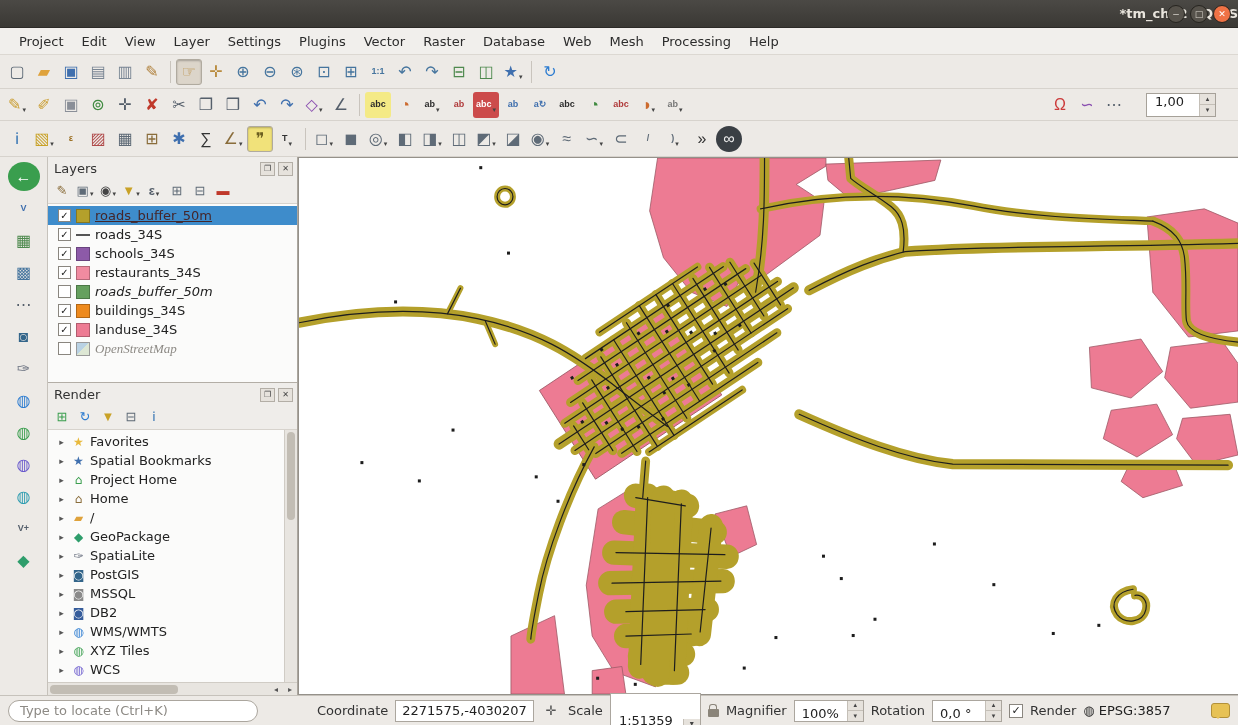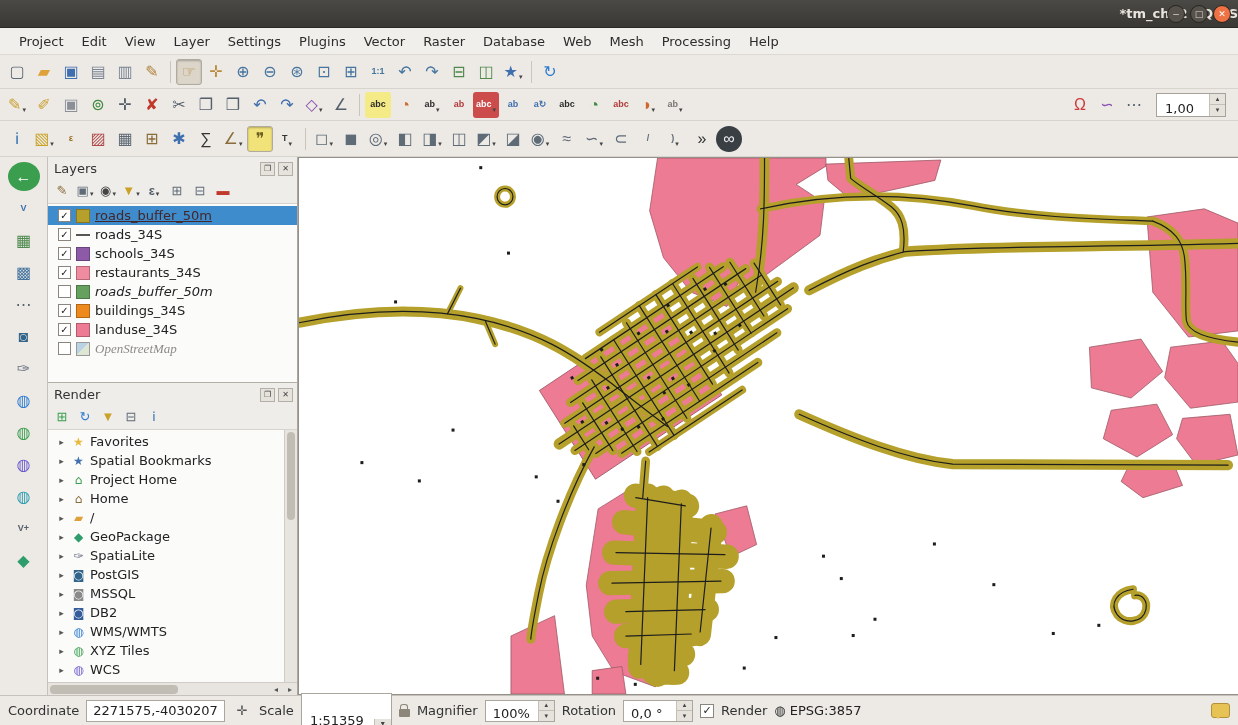--- a/index.html
+++ b/index.html
@@ -21,21 +21,21 @@
   .toolbar{flex:none;display:flex;align-items:center;background:#edeae6;border-bottom:1px solid #d7d3cd;padding:2px 4px;gap:1px}
   .toolbar.r1{height:34px}.toolbar.r2{height:32px}.toolbar.r3{height:36px}
   .tb-btn{display:inline-flex;align-items:center;justify-content:center;min-width:26px;height:26px;border:1px solid transparent;border-radius:3px;background:transparent;padding:0 1px;position:relative}
   .tb-btn.pressed{background:#dcd5ca;border-color:#b0aa9f;box-shadow:inset 0 1px 2px rgba(0,0,0,.25)}
   .tb-btn.round{border-radius:50%}
   .tb-btn .glyph{font-size:16px;line-height:1}
   .tb-btn .glyph.txt{font-size:9px;font-weight:bold;letter-spacing:0}
   .tb-btn .dd{font-size:7px;color:#444;margin-left:1px;align-self:flex-end;padding-bottom:3px}
   .tb-sep{width:1px;height:22px;background:#c9c4bd;margin:0 4px;flex:none}
   .tb-spacer{flex:1}
-  .spinbox{display:flex;align-items:flex-end;border:1px solid #a6a199;background:#fff;height:24px;margin:0 8px}
+  .spinbox{display:flex;align-items:flex-start;border:1px solid #a6a199;background:#fff;height:24px;margin:0 18px}
   .spinbox .val{padding:0 8px;min-width:52px}
   .stepper{display:flex;flex-direction:column;border-left:1px solid #c4bfb7;height:100%}
   .stepper span{flex:1;display:flex;align-items:center;justify-content:center;font-size:7px;color:#444;width:15px;background:#e6e2dc}
   .stepper span:first-child{border-bottom:1px solid #c4bfb7}
 
   
   .body{flex:1;display:flex;min-height:0}
   .leftbar{width:48px;flex:none;background:#edeae6;border-right:1px solid #c6c2bb;display:flex;flex-direction:column;align-items:center;padding-top:5px;gap:3px}
   .leftbar .tb-btn{width:32px;height:29px}
 
@@ -803,20 +803,23 @@
             <rect x="210" y="92" width="3" height="3" class="bld"></rect>
             <rect x="96" y="140" width="3" height="3" class="bld"></rect>
             <rect x="480" y="470" width="3" height="3" class="bld"></rect>
             <rect x="448" y="500" width="3" height="3" class="bld"></rect>
           </g>
       </svg>
     </div>
   </div>
 
   <div class="statusbar">
+    <div class="locator">
+      <span>Type to locate (Ctrl+K)</span>
+    </div>
     <span class="sb-label">Coordinate</span>
     <div class="sb-input">
       <span>2271575,-4030207</span>
     </div>
     <button class="sb-icon">
       <span>✛</span>
     </button>
     <span class="sb-label">Scale</span>
     <div class="combo">
       <span class="combo-val">1:51359</span>

